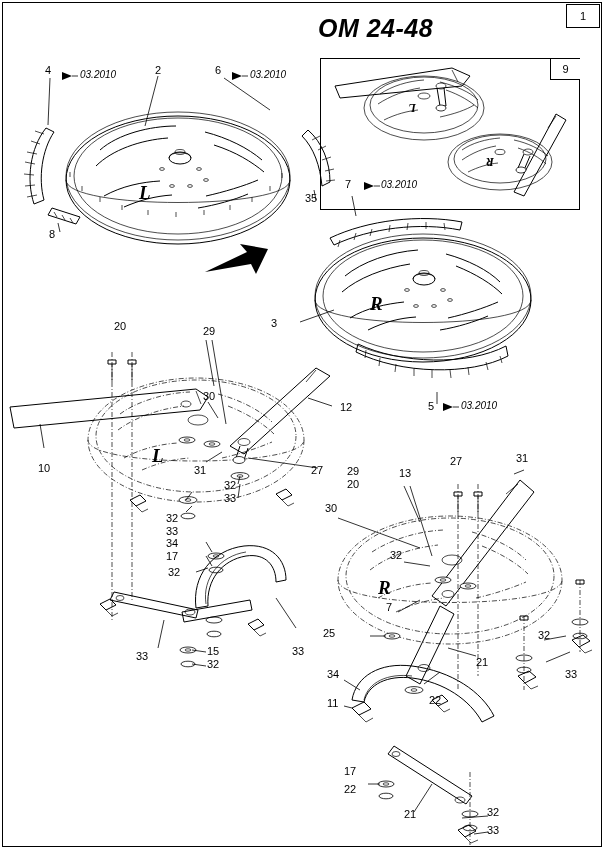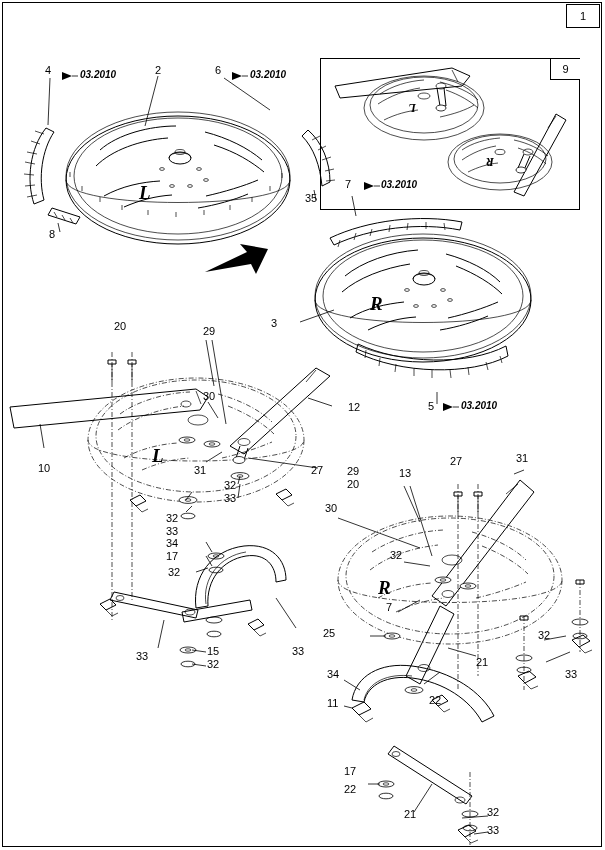--- a/index.html
+++ b/index.html
@@ -73,21 +73,21 @@
     box-sizing: border-box;
     background: #fff;
   }
   .callout {
     position: absolute;
     font-size: 11px;
     color: #000;
     white-space: nowrap;
   }
   .callout.date {
-    font-weight: bold;
+    font-weight: normal;
     font-style: italic;
     font-size: 10px;
     text-align: center;
   }
   svg.art {
     position: absolute;
     left: 0;
     top: 0;
     width: 605px;
     height: 850px;
@@ -131,20 +131,21 @@
     fill: #000;
   }
 </style>
 </head>
 <body>
 
 <div id="page">
 
   <div id="page-border"></div>
 
+  <div class="title">OM 24-48</div>
 
   <div class="corner-box" id="page-num-box">
     <span>1</span>
   </div>
 
   <div id="detail-frame"></div>
   <div class="corner-box" id="detail-num-box">
     <span>9</span>
   </div>
 
@@ -511,21 +512,21 @@
   <div class="callout" style="left:215px; top:64px;">6</div>
   <div class="callout" style="left:305px; top:192px;">35</div>
   <div class="callout" style="left:345px; top:178px;">7</div>
   <div class="callout" style="left:49px; top:228px;">8</div>
   <div class="callout" style="left:271px; top:317px;">3</div>
   <div class="callout" style="left:428px; top:400px;">5</div>
 
   <div class="callout" style="left:114px; top:320px;">20</div>
   <div class="callout" style="left:203px; top:325px;">29</div>
   <div class="callout" style="left:203px; top:390px;">30</div>
-  <div class="callout" style="left:348px; top:401px;">12</div>
+  <div class="callout" style="left:340px; top:401px;">12</div>
   <div class="callout" style="left:38px; top:462px;text-align:right;">10</div>
   <div class="callout" style="left:194px; top:464px;">31</div>
   <div class="callout" style="left:311px; top:464px;">27</div>
   <div class="callout" style="left:224px; top:479px;">32</div>
   <div class="callout" style="left:224px; top:492px;">33</div>
   <div class="callout" style="left:166px; top:512px;">32</div>
   <div class="callout" style="left:166px; top:525px;">33</div>
   <div class="callout" style="left:166px; top:537px;">34</div>
   <div class="callout" style="left:166px; top:550px;">17</div>
   <div class="callout" style="left:168px; top:566px;">32</div>

